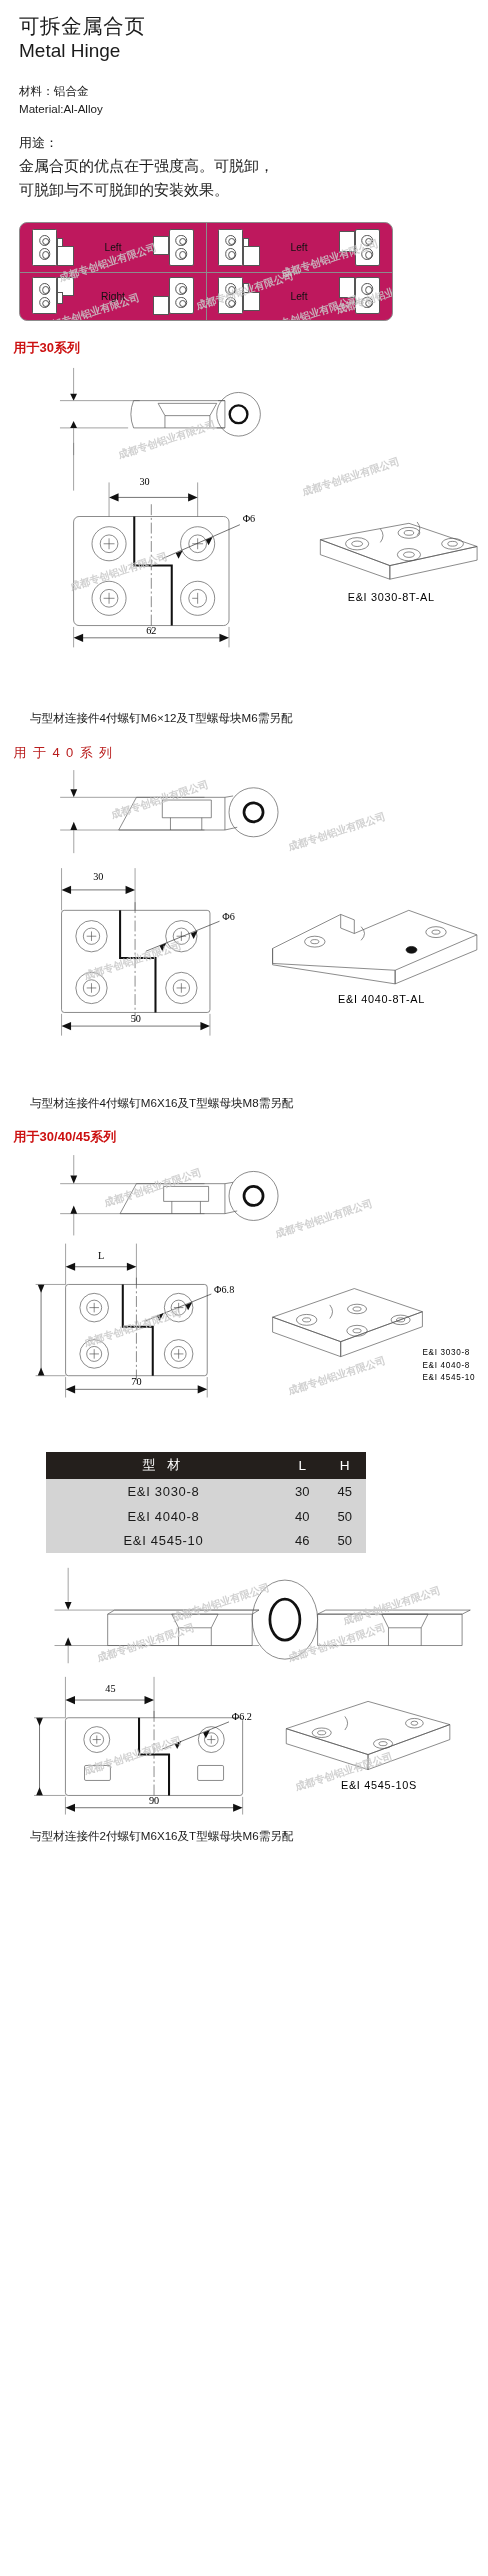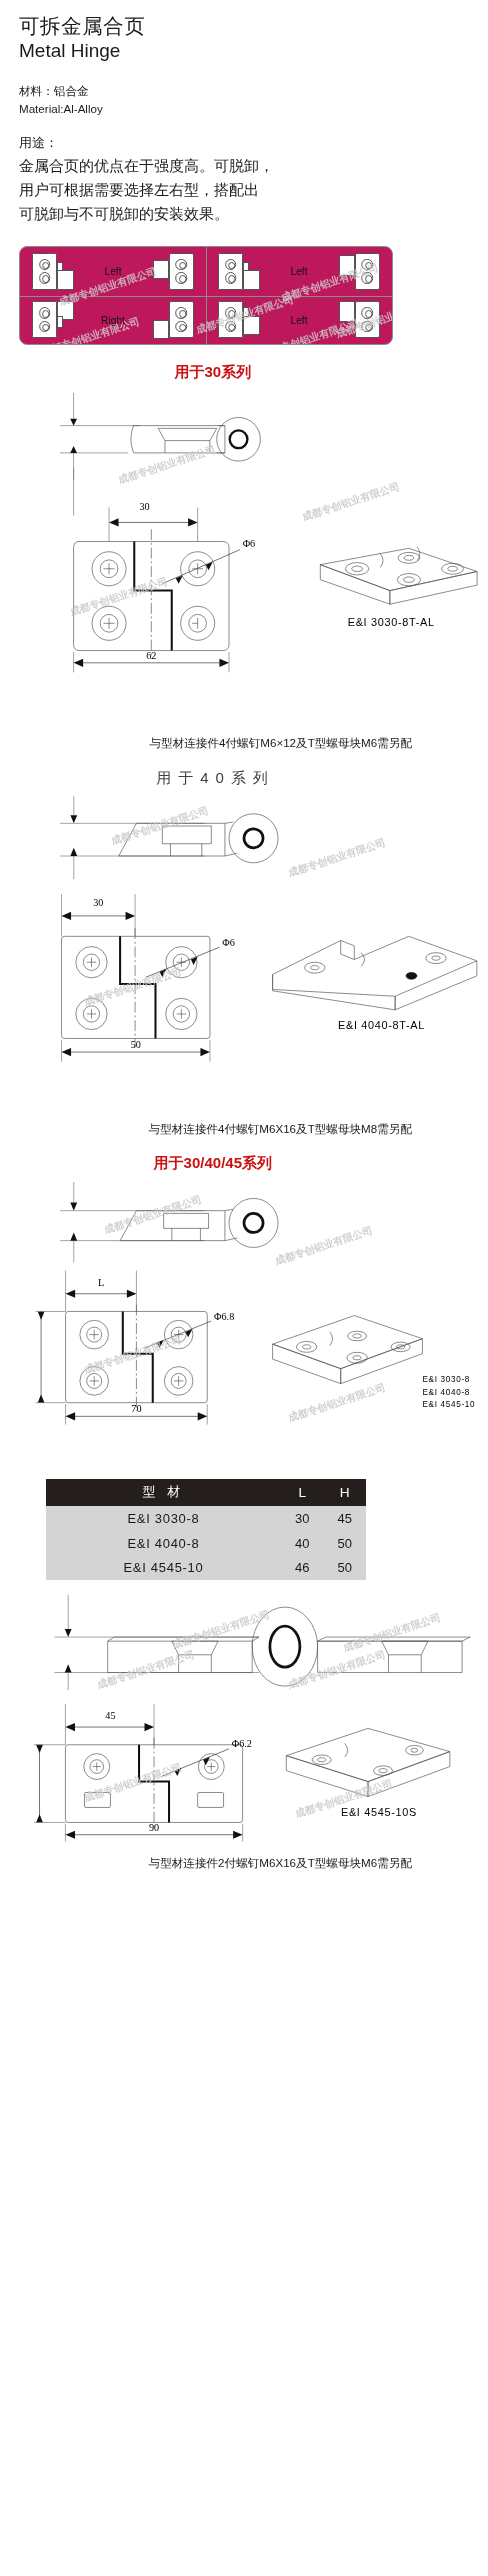--- a/index.html
+++ b/index.html
@@ -55,30 +55,30 @@
            border:0.7px solid #555; border-radius:2px; background:#fff; }
   .knuckle { position:absolute; border:0.7px solid #555; background:#fff; }
   .hole { position:absolute; width:11.6px; height:11.6px; border:1px solid #555;
           border-radius:50%; left:50%; transform:translateX(-50%); background:#fff; }
   .hole::after { content:""; position:absolute; left:50%; top:50%;
           width:5.5px; height:5.5px; margin:-2.7px 0 0 -2.7px;
           border:1px solid #555; border-radius:50%; }
   .hole.h1 { top:4.8px; } .hole.h2 { bottom:4.8px; }
 
   
-  .sec-head { color:#cc1111; font-weight:bold; font-size:15px; margin:17.7px 0 0 13.6px;text-align:center; }
-  .sec-head.thin { font-weight:400; letter-spacing:1.4px; color:#404040; }
+  .sec-head { color:#cc1111; font-weight:bold; font-size:13px; margin:17.7px 0 0 13.6px; }
+  .sec-head.thin { font-weight:400; letter-spacing:1.4px; color:#b91c1c; }
 
   
   .draw { position:relative; margin:4.1px 0 0 0; }
   .dim-text { font-size:15px; color:#222; font-family:"Liberation Serif",serif; }
   .dim-v { writing-mode:vertical-rl; transform:rotate(180deg); font-size:16px;
            font-family:"Liberation Serif",serif; }
   .partno { font-size:16px; letter-spacing:1px; text-align:center; }
-  .note { font-size:11.6px; text-align:right; margin:9.5px 0 0 0;padding-left:30px; }
+  .note { font-size:11.6px; text-align:left; margin:9.5px 0 0 0;padding-left:30px; }
 
   
   .tbl { width:320px; margin:15px auto 8px auto; border-collapse:collapse; }
   .tbl th {
     background:#241f1c; color:#fff; font-weight:400;
     font-size:13px; padding:4.8px 0; letter-spacing:4.1px;
   }
   .tbl th.plain { letter-spacing:0; font-size:13.6px; }
   .tbl td { font-size:13px; padding:4.8px 0; text-align:center; }
   .tbl tr.shade td { background:#d4d4d4; }
@@ -101,21 +101,20 @@
   <h2 class="title-en">Metal Hinge</h2>
 
   <div class="spec-block">
     <div class="spec-line">材料：铝合金</div>
     <div class="spec-line">Material:Al-Alloy</div>
   </div>
 
   <div class="usage-block">
     <div class="usage-head">用途：</div>
     <div class="usage-body">金属合页的优点在于强度高。可脱卸，</div>
-    <div class="usage-body">用户可根据需要选择左右型，搭配出</div>
     <div class="usage-body">可脱卸与不可脱卸的安装效果。</div>
   </div>
 
   <div class="photo-box">
     <div class="photo-div"></div>
     <div class="photo-div" style="left:0;right:0;top:50%;height:0.7px;width:auto;"></div>
 
     <div class="quad q-tl">
       <div class="leafL">
         <div class="hole h1"></div>

